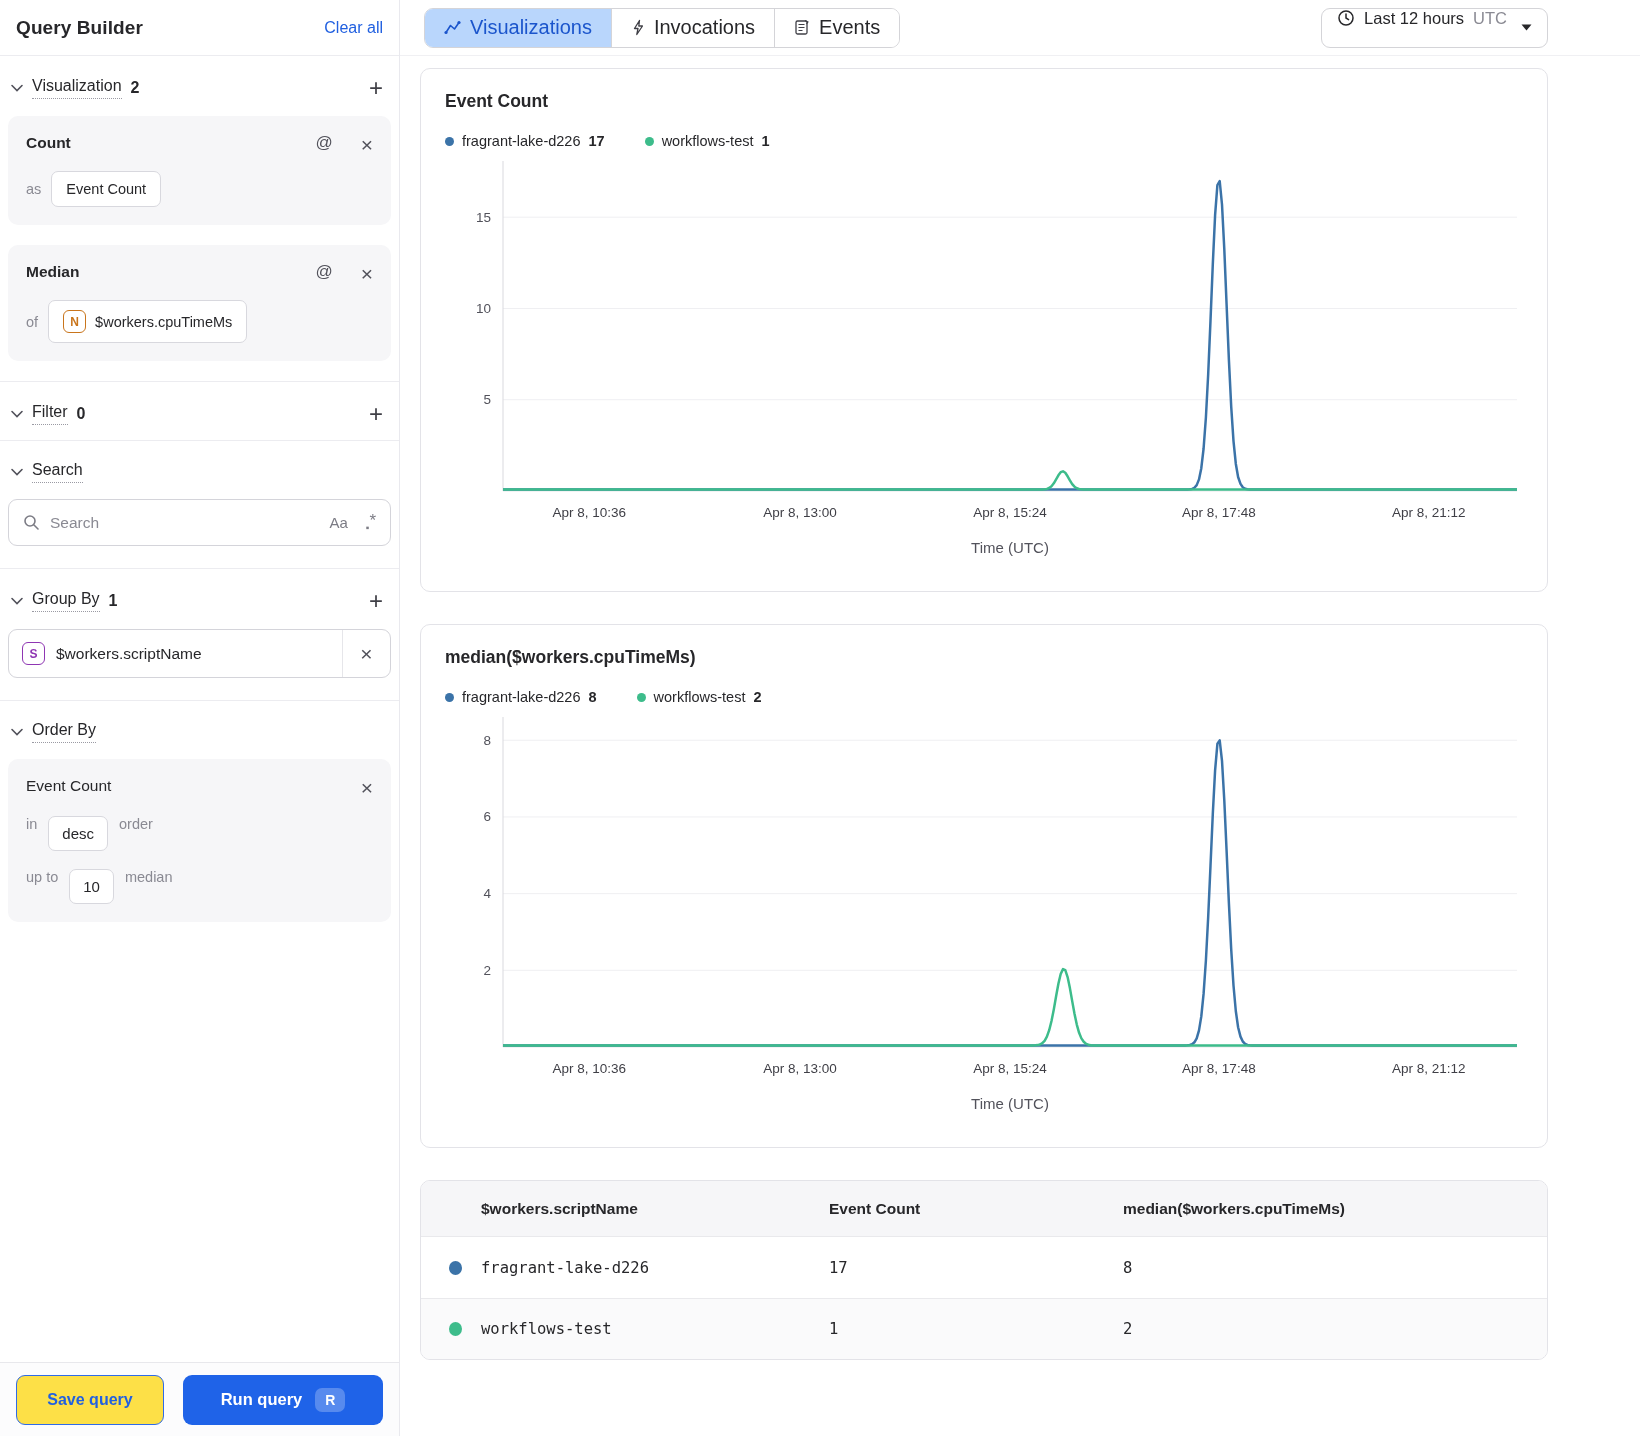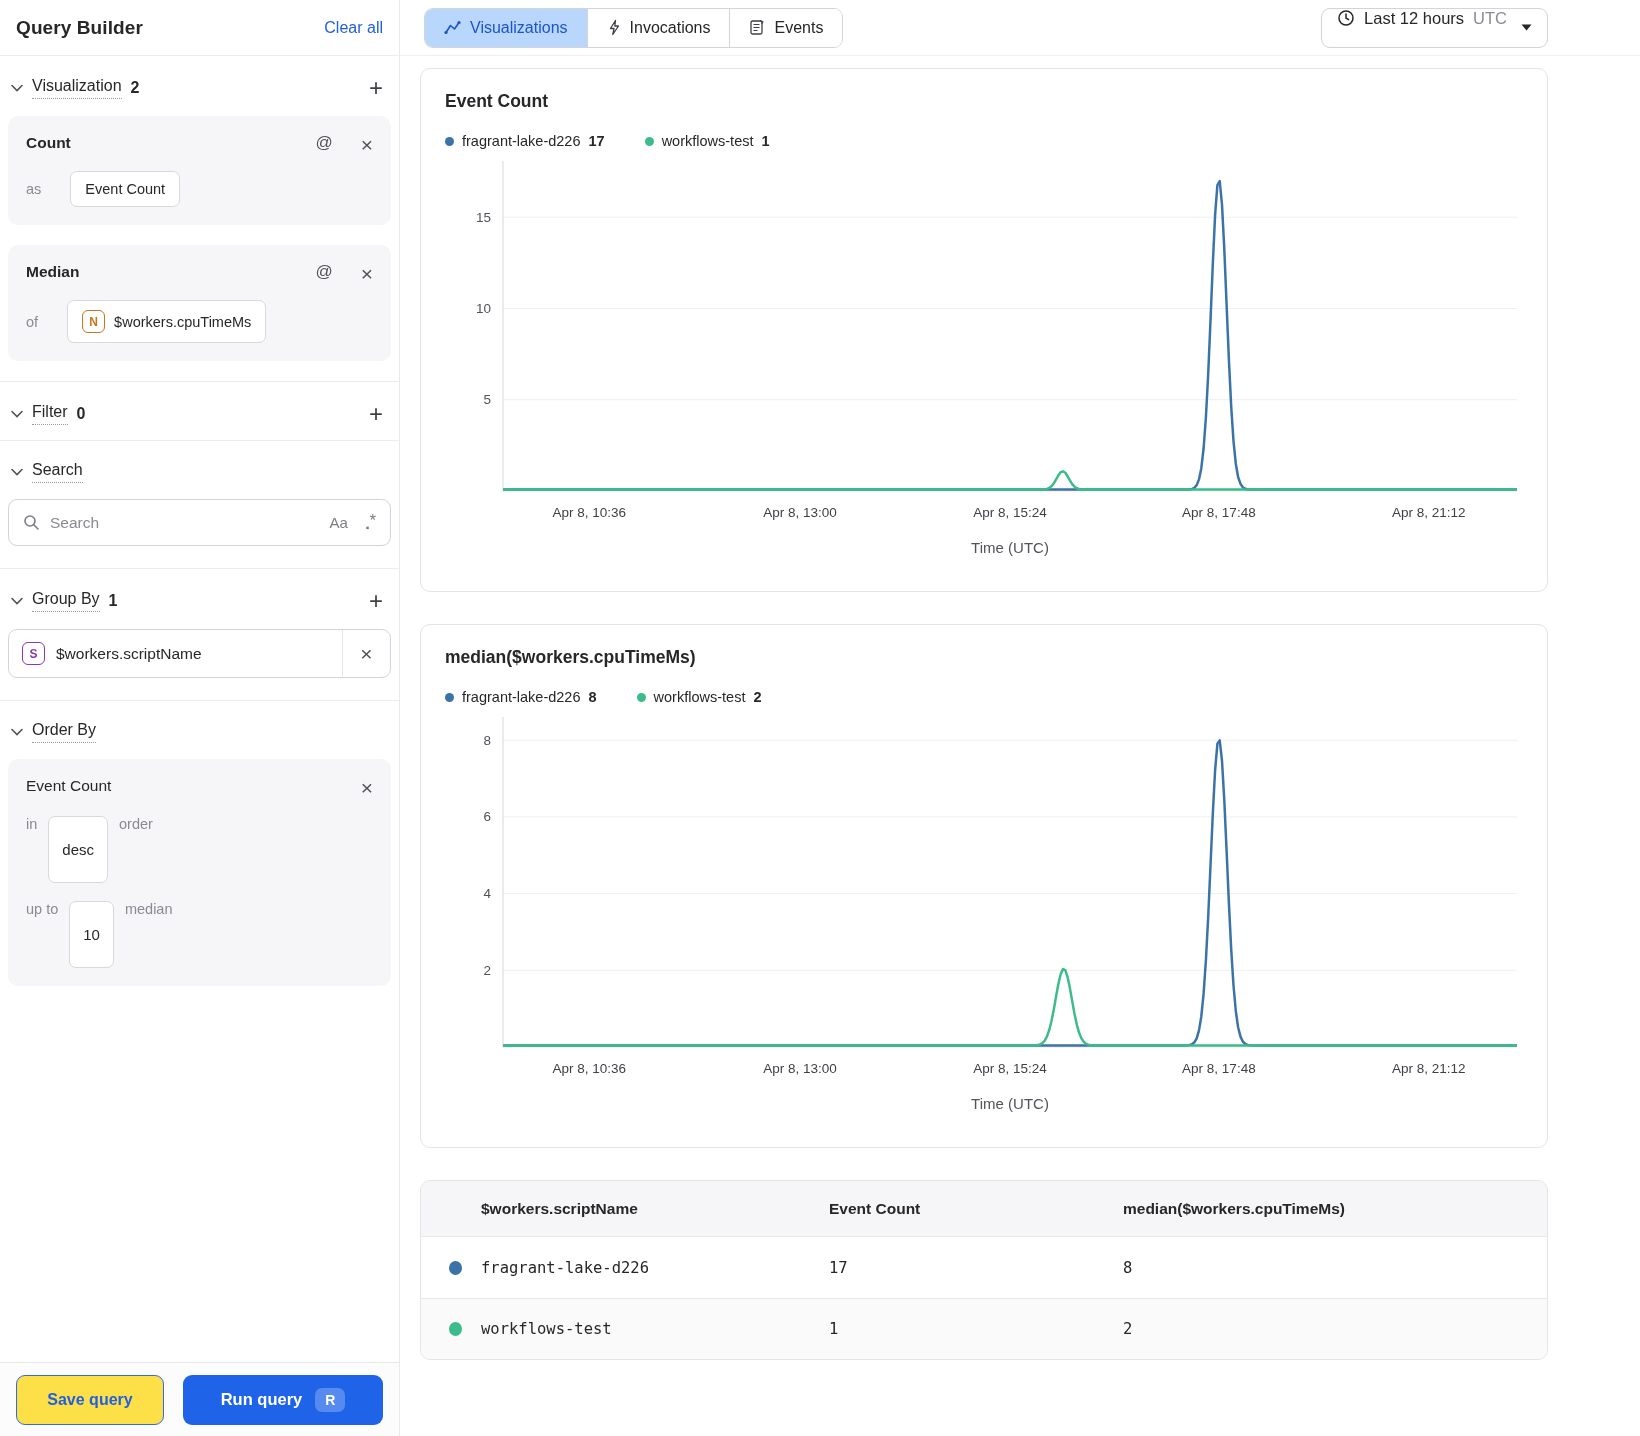--- a/index.html
+++ b/index.html
@@ -16,50 +16,50 @@
   .section-head{display:flex;align-items:center;padding:20px 16px 14px 10px}
   .chev{flex:none;margin-right:8px;display:flex;align-items:center}
   .sec-label{font-size:16px;color:#27272a;border-bottom:1.5px dotted #9a9aa3;padding-bottom:3px}
   .sec-count{font-size:16px;font-weight:700;margin-left:9px}
   .plus{margin-left:auto;font-size:24px;color:#3f3f46;font-weight:300;line-height:1;cursor:pointer}
   .viz-card{background:#f6f6f8;border-radius:10px;margin:2px 8px 20px;padding:18px}
   .viz-card-head{display:flex;}
   .viz-card-title{font-size:15.5px;font-weight:600;flex:1}
   .icon-btn{color:#52525b;font-size:17px;margin-left:28px;cursor:pointer;line-height:1}
   .icon-btn.x{font-size:21px;font-weight:300}
-  .viz-card-row{display:flex;align-items:center;gap:29px;margin-top:16px}
+  .viz-card-row{display:flex;align-items:center;gap:10px;margin-top:16px}
   .muted{color:#8a8a93;font-size:14.5px}
   .pill{background:#fff;border:1px solid #d8d8de;border-radius:7px;padding:9px 14px;font-size:14.5px;display:inline-flex;align-items:center;gap:9px;cursor:pointer}
   .badge{width:23px;height:23px;border-radius:6px;border:1.5px solid;display:inline-flex;align-items:center;justify-content:center;font-size:12px;font-weight:700;flex:none;background:#fff}
   .badge.n{color:#c9751c;border-color:#c9751c}
   .badge.s{color:#8f36b3;border-color:#8f36b3}
   .divider{height:1px;background:#ececf0}
   .search-box{margin:2px 8px 22px;height:47px;border:1px solid #d4d4da;border-radius:9px;display:flex;align-items:center;padding:0 14px;gap:10px;background:#fff}
   .search-box input{border:0;outline:0;flex:1;font-size:15.5px;font-family:"Liberation Sans",sans-serif;color:#27272a;background:transparent}
   .search-box input::placeholder{color:#8a8a93}
   .aa{color:#7c7c85;font-size:15px;cursor:pointer}
   .regex{color:#7c7c85;cursor:pointer;margin-left:8px;white-space:nowrap}
   .rx-sq{font-size:10px;vertical-align:0}
   .rx-ast{font-size:17px;vertical-align:5px}
   .gb-item{margin:2px 8px 22px;border:1px solid #d4d4da;border-radius:9px;background:#fff;display:flex;align-items:center;padding-left:13px;height:49px;gap:11px}
   .gb-text{font-size:15.5px;flex:1}
   .gb-x{width:48px;height:100%;border-left:1px solid #e6e6ea;display:flex;align-items:center;justify-content:center;color:#52525b;font-size:21px;cursor:pointer}
   .ob-card{background:#f6f6f8;border-radius:10px;margin:2px 8px 16px;padding:18px}
   .ob-row{display:flex;align-items:flex-start;gap:11px;margin-top:18px;font-size:14.5px}
-  .ob-pill{background:#fff;border:1px solid #d8d8de;border-radius:7px;padding:24px 13px;font-size:15px;color:#27272a;cursor:pointer}
+  .ob-pill{background:#fff;border:1px solid #d8d8de;border-radius:7px;padding:8px 13px;font-size:15px;color:#27272a;cursor:pointer}
   .sb-footer{flex:none;height:74px;border-top:1px solid #e8e8ec;background:#fcfcfd;display:flex;align-items:center;padding:0 16px;gap:19px}
   .btn-save{height:50px;width:148px;flex:none;border:1px solid #2f6be8;border-radius:9px;background:#fde047;color:#2160e0;font-size:16px;font-weight:600;font-family:"Liberation Sans",sans-serif;cursor:pointer}
   .btn-run{height:50px;flex:1;border:0;border-radius:9px;background:#1f63e8;color:#fff;font-size:16.5px;font-weight:600;display:flex;align-items:center;justify-content:center;gap:13px;font-family:Liberation Sans, sans-serif;cursor:pointer}
   .kbd{background:rgba(255,255,255,.25);border-radius:7px;padding:4px 10px;font-size:14px;font-weight:600}
 
   
   .main{flex:1;display:flex;flex-direction:column;overflow:hidden}
   .topbar{height:56px;flex:none;display:flex;align-items:center;justify-content:space-between;padding:0 92px 0 24px;border-bottom:1px solid #f0f0f3}
   .tabs{display:flex;height:40px;border:1px solid #d4d4d8;border-radius:9px;overflow:hidden;background:#fff}
-  .tab{display:flex;align-items:center;gap:9px;padding:0 19px;font-size:16px;color:#27272a;border-right:1px solid #d4d4d8;cursor:pointer;background:#fff}
+  .tab{display:flex;align-items:center;gap:9px;padding:0 19px;font-size:20px;color:#27272a;border-right:1px solid #d4d4d8;cursor:pointer;background:#fff}
   .tab:last-child{border-right:0}
   .tab.active{background:#b9d6fc;color:#1b55cc}
   .time-btn{height:40px;border:1px solid #d4d4d8;border-radius:9px;display:flex;gap:9px;padding:0 15px;font-size:16.5px;background:#fff;cursor:pointer}
   .tz{color:#8a8a93}
   .caret{margin-left:5px;display:flex;align-items:center}
   .content{flex:1;padding:12px 92px 0 20px;overflow:hidden}
   .card{border:1px solid #e3e3e8;border-radius:10px;background:#fff;padding:22px 24px 14px}
   .chart-title{font-size:17.5px;font-weight:700}
   .legend{display:flex;gap:40px;margin-top:21px}
   .legend-item{display:flex;align-items:center;gap:8px;font-size:14.5px;cursor:pointer}

